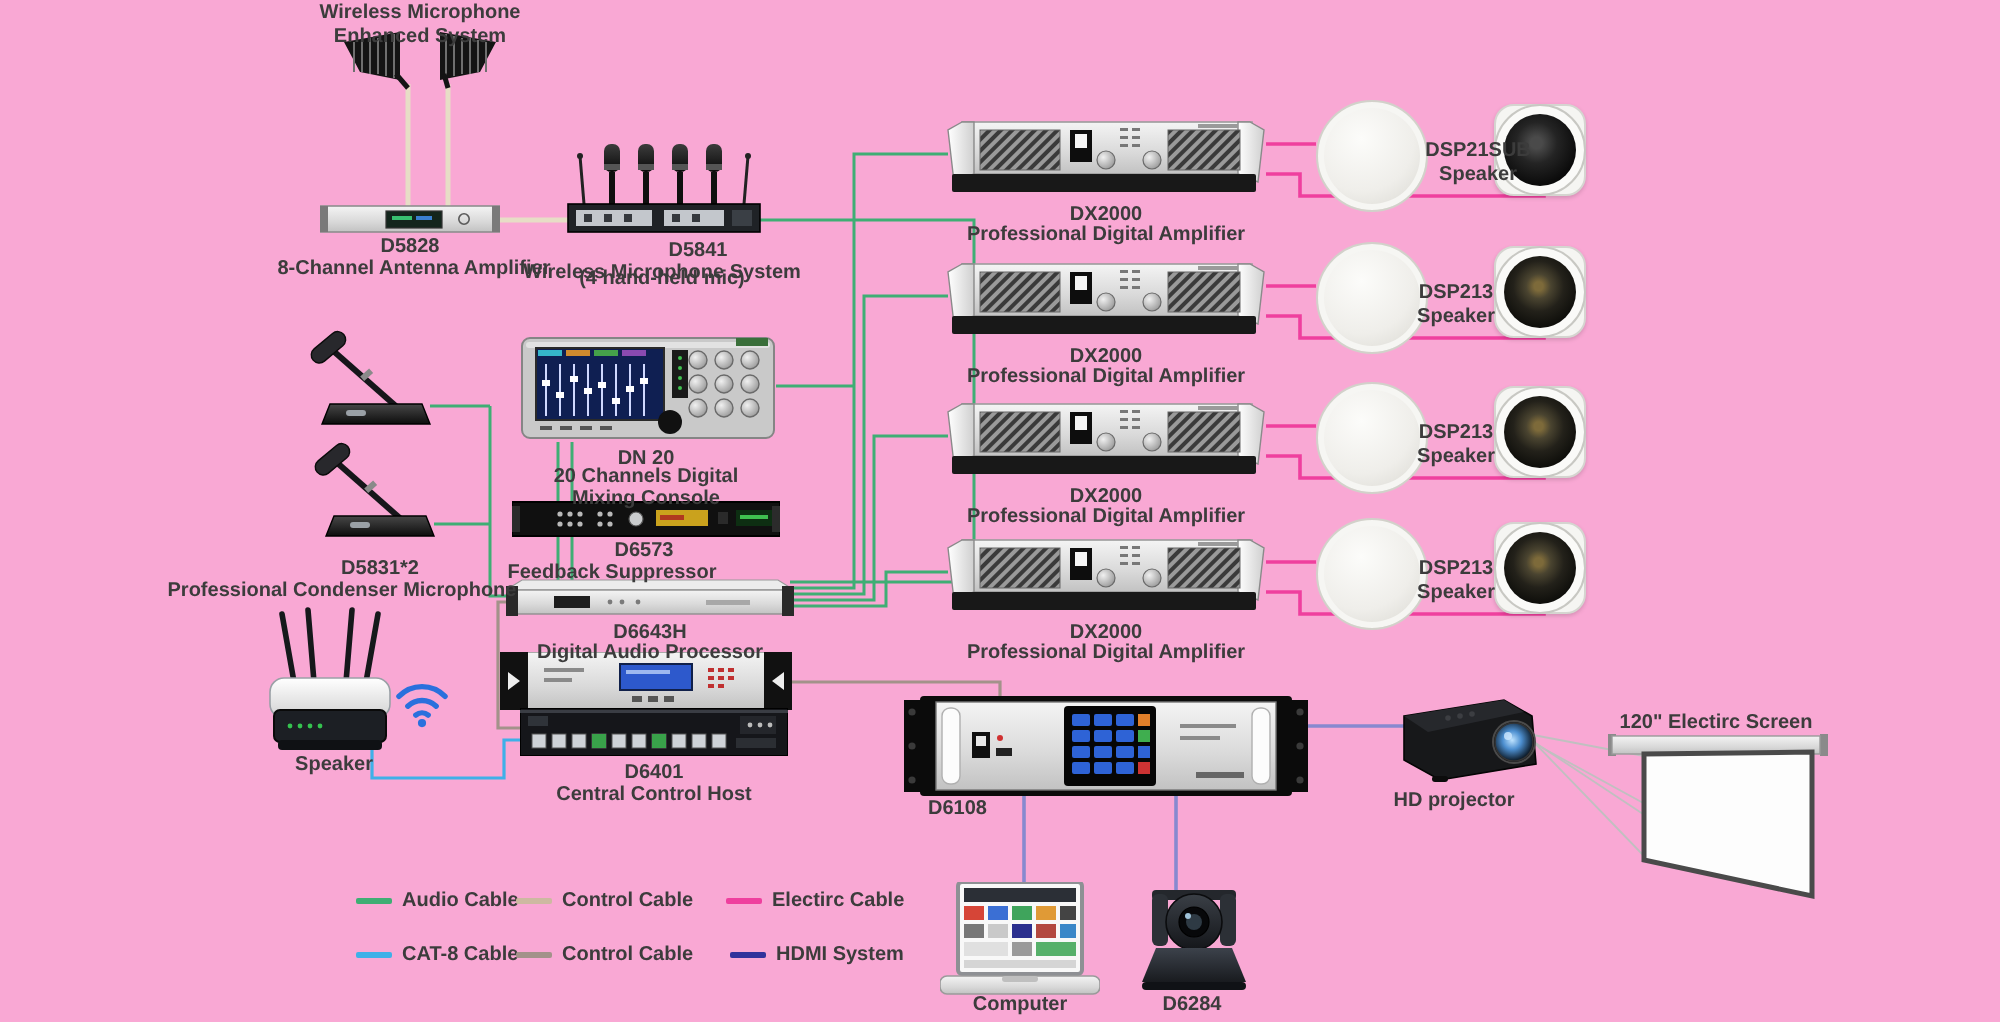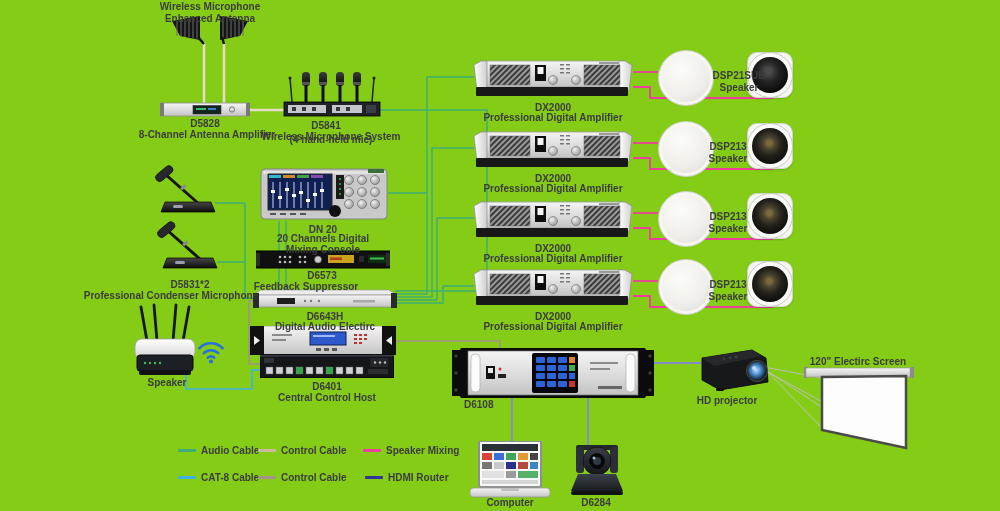--- a/index.html
+++ b/index.html
@@ -1,16 +1,16 @@
 <!DOCTYPE html>
 <html><head>
 <meta charset="utf-8">
 <style>
   html,body{margin:0;padding:0;background:#fff;}
-  #canvas{position:relative;width:1000px;height:511px;background:#84cc16;overflow:hidden;
+  #canvas{position:relative;width:1000px;height:511px;background:#f9a8d4;overflow:hidden;
           font-family:"Liberation Sans",sans-serif;}
   .dev{position:absolute;z-index:2;}
   .lbl{position:absolute;z-index:3;transform:translateX(-50%);white-space:nowrap;
        font:bold 10px "Liberation Sans",sans-serif;color:#3c3c3c;}
   .lbl-left{position:absolute;z-index:3;white-space:nowrap;
        font:bold 10px "Liberation Sans",sans-serif;color:#3c3c3c;}
   #wires{position:absolute;left:0;top:0;z-index:1;}
   
   .grille{position:absolute;z-index:2;width:54px;height:54px;border-radius:50%;
      background:radial-gradient(circle at 40% 34%, #fcfcfa, #efeeea 55%, #dddcd6 85%, #d2d1cb);
@@ -121,21 +121,21 @@
     <polyline points="633,281 658,281" fill="none" stroke-width="1.8" stroke="#ef3f9e"></polyline>
     <polyline points="633,296 650,296 650,307 772,307 772,303" fill="none" stroke-width="1.8" marker-end="url(#arrP)" stroke="#ef3f9e"></polyline>
 
     <polyline points="764,367 822,378" fill="none" stroke-width="0.9" stroke="#c0c0c0"></polyline>
     <polyline points="764,368 822,428" fill="none" stroke-width="0.9" stroke="#c0c0c0"></polyline>
     <polyline points="764,369 876,443" fill="none" stroke-width="0.9" stroke="#c0c0c0"></polyline>
     <polyline points="764,370 903,446" fill="none" stroke-width="0.9" stroke="#c0c0c0"></polyline>
   </svg>
 
   <div class="lbl" style="left:210px;top:1px">Wireless Microphone</div>
-  <div class="lbl" style="left:210px;top:13px">Enhanced Antenna</div>
+  <div class="lbl" style="left:210px;top:13px">Enhanced System</div>
   <div class="dev" style="left:168px;top:16px">
     <svg width="84" height="30" viewBox="0 0 84 30">
       <polygon points="4,5 32,0 32,24 12,20" fill="#141414"></polygon>
       <g stroke="#6f6f6f" stroke-width="1">
           <line x1="9" y1="5" x2="9" y2="20"></line>
           <line x1="13" y1="4" x2="13" y2="20"></line>
           <line x1="17" y1="3" x2="17" y2="21"></line>
           <line x1="21" y1="3" x2="21" y2="21"></line>
           <line x1="25" y1="2" x2="25" y2="22"></line>
           <line x1="29" y1="1" x2="29" y2="23"></line>
@@ -192,21 +192,21 @@
       <rect x="6" y="37" width="38" height="8" fill="#c3c7cc"></rect>
         <rect x="50" y="37" width="30" height="8" fill="#c3c7cc"></rect>
       <rect x="10" y="39" width="4" height="4" fill="#34383d"></rect>
         <rect x="20" y="39" width="4" height="4" fill="#34383d"></rect>
         <rect x="30" y="39" width="4" height="4" fill="#34383d"></rect>
       <rect x="54" y="39" width="4" height="4" fill="#34383d"></rect>
         <rect x="64" y="39" width="4" height="4" fill="#34383d"></rect>
       <rect x="84" y="37" width="10" height="8" fill="#3a3f45"></rect>
     </svg>
   </div>
-  <div class="lbl" style="left:326px;top:120px">D5841</div>
+  <div class="lbl" style="left:349px;top:120px">D5841</div>
   <div class="lbl" style="left:331px;top:131px">Wireless Microphone System</div>
   <div class="lbl" style="left:331px;top:134px">(4 hand-held mic)</div>
 
   <div class="dev" style="left:153px;top:164px">
     <svg width="64" height="52" viewBox="0 0 64 52">
       <line x1="46" y1="40" x2="12" y2="10" stroke="#16161a" stroke-width="3"></line>
       <g transform="rotate(-40 12 9)">
           <rect x="1" y="5" width="20" height="8" rx="4" fill="#28282c" stroke="#0c0c0c" stroke-width="0.7"></rect>
         </g>
       <rect x="27" y="22" width="6" height="3" transform="rotate(-42 30 23)" fill="#8a8a8a"></rect>
@@ -326,21 +326,21 @@
       <rect x="24" y="10" width="18" height="6" fill="#1d1d1d"></rect>
       <g fill="#7a7a7a">
           <circle cx="52" cy="13" r="1.2"></circle>
           <circle cx="58" cy="13" r="1.2"></circle>
           <circle cx="66" cy="13" r="1.2"></circle>
         </g>
       <rect x="100" y="12" width="22" height="2.5" fill="#a8a8a8"></rect>
     </svg>
   </div>
   <div class="lbl" style="left:325px;top:311px">D6643H</div>
-  <div class="lbl" style="left:325px;top:321px">Digital Audio Electirc</div>
+  <div class="lbl" style="left:325px;top:321px">Digital Audio Processor</div>
 
   <div class="dev" style="left:250px;top:326px">
     <svg width="146" height="29" viewBox="0 0 146 29">
       <rect x="6" y="0" width="134" height="29" fill="url(#silverGrad)" stroke="#8a8a8a" stroke-width="0.7"></rect>
       <rect x="0" y="0" width="14" height="29" fill="#111"></rect>
         <polygon points="4,10 10,14.5 4,19" fill="#eee"></polygon>
       <rect x="132" y="0" width="14" height="29" fill="#111"></rect>
         <polygon points="142,10 136,14.5 142,19" fill="#eee"></polygon>
       <rect x="60" y="6" width="36" height="13" fill="#2d59cc" stroke="#10204a"></rect>
         <rect x="63" y="9" width="22" height="2" fill="#9db8ef"></rect>
@@ -684,28 +684,28 @@
   <div class="leg" style="left:178px;top:445px">
     <span class="sw" style="background: rgb(63, 174, 116);"></span>
     <span class="lt">Audio Cable</span>
   </div>
   <div class="leg" style="left:258px;top:445px">
     <span class="sw" style="background: rgb(205, 185, 161);"></span>
     <span class="lt">Control  Cable</span>
   </div>
   <div class="leg" style="left:363px;top:445px">
     <span class="sw" style="background: rgb(239, 63, 158);"></span>
-    <span class="lt">Speaker Mixing</span>
+    <span class="lt">Electirc Cable</span>
   </div>
   <div class="leg" style="left:178px;top:472px">
     <span class="sw" style="background: rgb(63, 176, 232);"></span>
     <span class="lt">CAT-8 Cable</span>
   </div>
   <div class="leg" style="left:258px;top:472px">
     <span class="sw" style="background: rgb(163, 146, 138);"></span>
     <span class="lt">Control Cable</span>
   </div>
   <div class="leg" style="left:365px;top:472px">
     <span class="sw" style="background: rgb(50, 50, 155);"></span>
-    <span class="lt">HDMI Router</span>
+    <span class="lt">HDMI System</span>
   </div>
 
 </div>
 
 </body></html>

